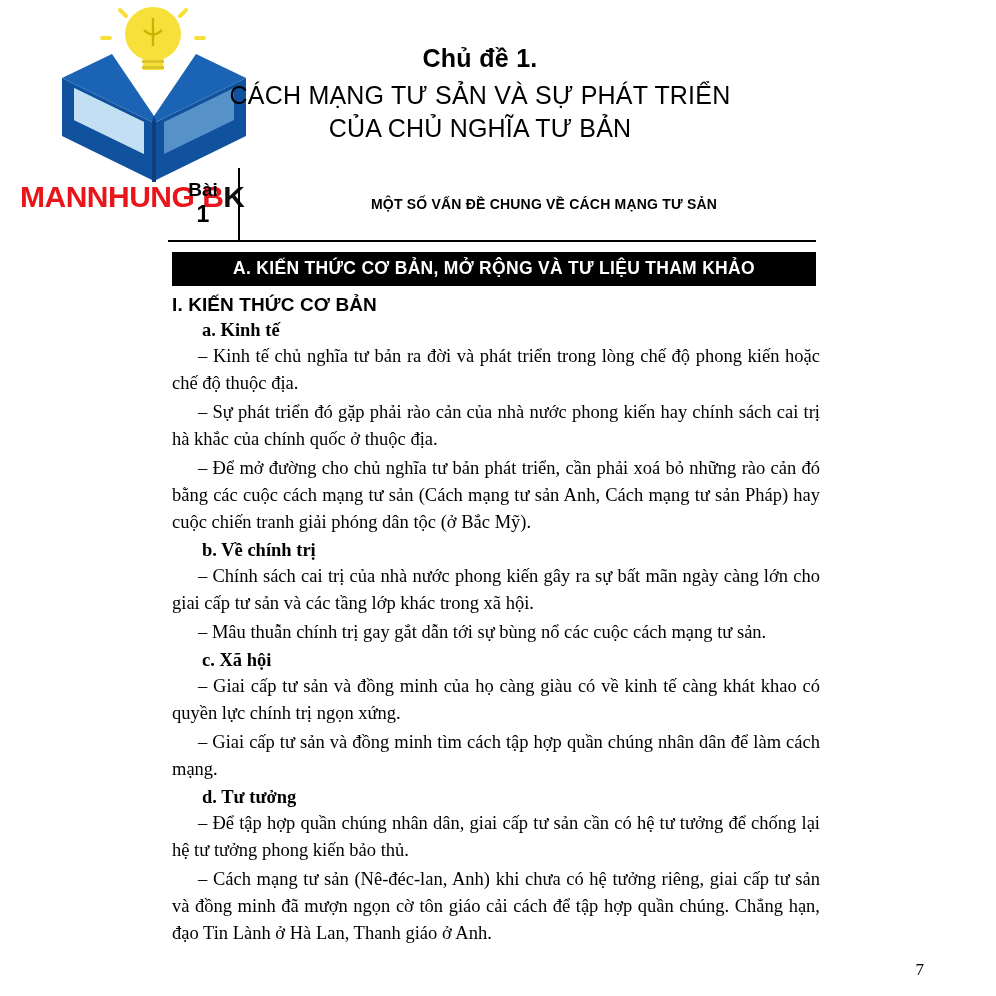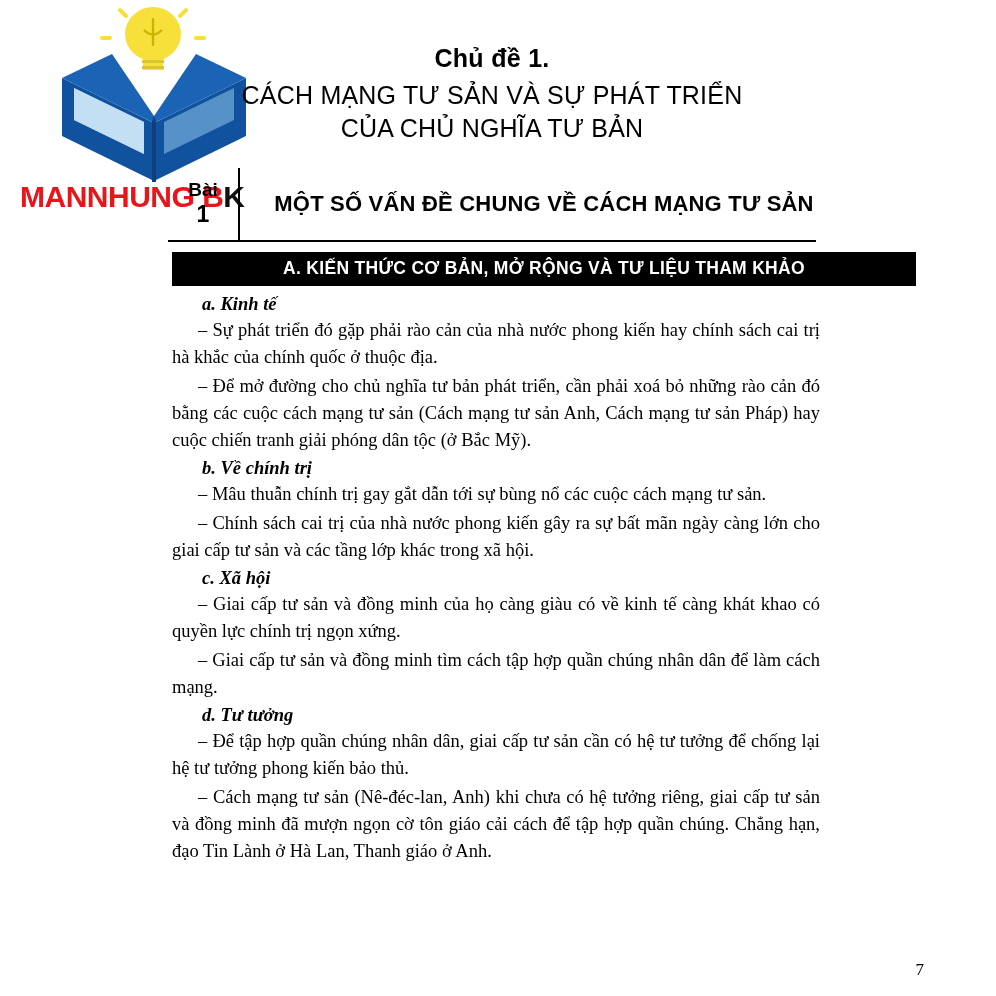--- a/index.html
+++ b/index.html
@@ -35,21 +35,21 @@
     font-size: 30px;
     letter-spacing: -0.5px;
     color: #e8161a;
     white-space: nowrap;
   }
   .logo-text .bk-black { color: #111; }
 
   
   .header {
     position: absolute;
-    left: 168px;
+    left: 156px;
     top: 44px;
     width: 648px;
   }
   .chu-de {
     text-align: center;
     font-family: "Liberation Sans", sans-serif;
     font-weight: 700;
     font-size: 25px;
     letter-spacing: 0.3px;
   }
@@ -95,30 +95,30 @@
     font-family: "Liberation Sans", sans-serif;
     font-weight: 700;
     font-size: 23px;
     line-height: 1.2;
   }
   .lesson-title {
     flex: 1;
     text-align: center;
     font-family: "Liberation Sans", sans-serif;
     font-weight: 700;
-    font-size: 22px;
+    font-size: 14px;
     letter-spacing: 0.2px;
   }
 
   
   .banner {
     position: absolute;
     left: 172px;
     top: 252px;
-    width: 744px;
+    width: 644px;
     background: #000;
     color: #fff;
     text-align: center;
     font-family: "Liberation Sans", sans-serif;
     font-weight: 700;
     font-size: 17.5px;
     letter-spacing: 0.3px;
     padding: 6px 0 7px;
   }
 
@@ -136,21 +136,20 @@
     margin: 4px 0 2px;
     letter-spacing: 0.1px;
   }
   .h-sub {
     font-weight: 700;
     font-size: 18.5px;
     margin: 5px 0 1px 24px;
   }
   .h-item {
     font-weight: 700;
-    font-style: italic;
     font-size: 18.5px;
     margin: 4px 0 1px 30px;
   }
   p.para {
     font-size: 18.5px;
     line-height: 1.46;
     margin: 2px 0 2px 0;
     text-indent: 26px;
     text-align: justify;
   }
@@ -213,28 +212,30 @@
   <div class="bai-box">
     <div class="bai-label">Bài</div>
     <div class="bai-num">1</div>
   </div>
   <div class="lesson-title">MỘT SỐ VẤN ĐỀ CHUNG VỀ CÁCH MẠNG TƯ SẢN</div>
 </div>
 
 <div class="banner">A. KIẾN THỨC CƠ BẢN, MỞ RỘNG VÀ TƯ LIỆU THAM KHẢO</div>
 
 <div class="body-col">
+  <div class="h-sec">I. KIẾN THỨC CƠ BẢN</div>
 
   <div class="h-item">a. Kinh tế</div>
+  <p class="para">– Kinh tế chủ nghĩa tư bản ra đời và phát triển trong lòng chế độ phong kiến hoặc chế độ thuộc địa.</p>
   <p class="para">– Sự phát triển đó gặp phải rào cản của nhà nước phong kiến hay chính sách cai trị hà khắc của chính quốc ở thuộc địa.</p>
   <p class="para">– Để mở đường cho chủ nghĩa tư bản phát triển, cần phải xoá bỏ những rào cản đó bằng các cuộc cách mạng tư sản (Cách mạng tư sản Anh, Cách mạng tư sản Pháp) hay cuộc chiến tranh giải phóng dân tộc (ở Bắc Mỹ).</p>
 
   <div class="h-item">b. Về chính trị</div>
+  <p class="para">– Chính sách cai trị của nhà nước phong kiến gây ra sự bất mãn ngày càng lớn cho giai cấp tư sản và các tầng lớp khác trong xã hội.</p>
   <p class="para">– Mâu thuẫn chính trị gay gắt dẫn tới sự bùng nổ các cuộc cách mạng tư sản.</p>
-  <p class="para">– Chính sách cai trị của nhà nước phong kiến gây ra sự bất mãn ngày càng lớn cho giai cấp tư sản và các tầng lớp khác trong xã hội.</p>
 
   <div class="h-item">c. Xã hội</div>
   <p class="para">– Giai cấp tư sản và đồng minh của họ càng giàu có về kinh tế càng khát khao có quyền lực chính trị ngọn xứng.</p>
   <p class="para">– Giai cấp tư sản và đồng minh tìm cách tập hợp quần chúng nhân dân để làm cách mạng.</p>
 
   <div class="h-item">d. Tư tưởng</div>
   <p class="para">– Để tập hợp quần chúng nhân dân, giai cấp tư sản cần có hệ tư tưởng để chống lại hệ tư tưởng phong kiến bảo thủ.</p>
   <p class="para">– Cách mạng tư sản (Nê-đéc-lan, Anh) khi chưa có hệ tưởng riêng, giai cấp tư sản và đồng minh đã mượn ngọn cờ tôn giáo cải cách để tập hợp quần chúng. Chẳng hạn, đạo Tin Lành ở Hà Lan, Thanh giáo ở Anh.</p>
 
 </div>

